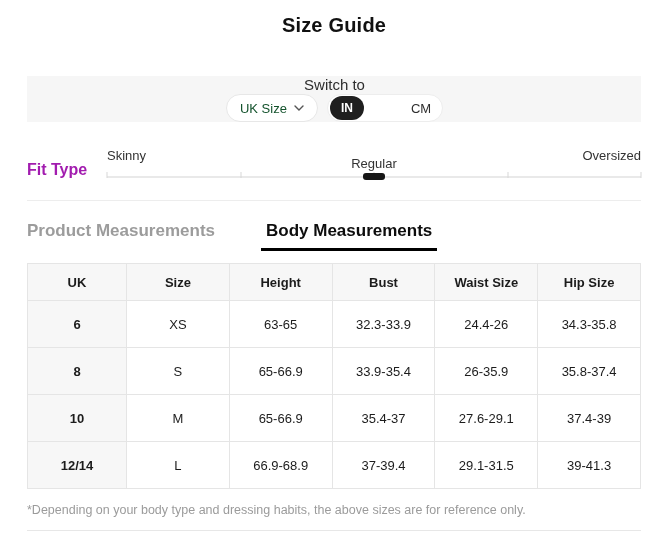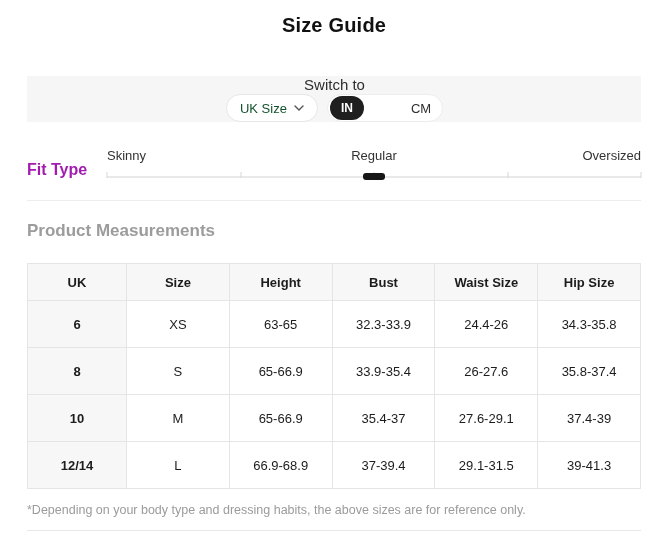--- a/index.html
+++ b/index.html
@@ -19,21 +19,21 @@
   .unit-toggle { background:#fff; border:1px solid #ededed; border-radius:15px; height:28px; display:flex; align-items:center; padding:0 2px;gap:38px; }
   .unit-opt { font-size:13px; color:#2e2e2e; padding:0 9px; cursor:pointer; }
   .unit-opt.selected { background:#1f1f1f; color:#fff; font-weight:bold; font-size:12px; border-radius:12px; height:24px; line-height:24px; padding:0 11px; }
 
   
   .fit-row { margin:26px 27px 0; display:flex; }
   .fit-label { width:80px; font-size:16px; font-weight:bold; color:#a21caf; align-self:flex-end; padding-bottom:1px; }
   .slider { flex:1; position:relative; }
   .slider-labels { display:flex; justify-content:space-between; font-size:13px; color:#333; margin-bottom:8px; }
   .slider-labels span { cursor:pointer; }
-  .slider-labels .mid { position:absolute; left:50%; transform:translateX(-50%); top:0; }
+  .slider-labels .mid { position:absolute; left:50%; transform:translateX(-50%); top:8px; }
   .slider-track { position:relative; height:9px; cursor:pointer; }
   .track-line { position:absolute; left:0; right:0; bottom:2px; height:2px; background:#e9e9e9; }
   .tick { position:absolute; bottom:2px; width:1px; height:6px; background:#d8d8d8; transform:translateX(-50%); }
   .handle { position:absolute; left:50%; transform:translateX(-50%); bottom:0; width:22px; height:7px; background:#161616; border-radius:3px; z-index:2; cursor:grab; }
 
   .section-divider { margin:20px 27px 0; border-top:1px solid #ededed; }
 
   
   .tabs { margin:20px 27px 0; display:flex; gap:51px; }
   .tab { font-size:17px; font-weight:bold; cursor:pointer; position:relative; color:#9c9c9c; padding-bottom:10px; }
@@ -90,20 +90,21 @@
         <span class="tick" style="left:100%"></span>
         <div class="handle"></div>
       </div>
     </div>
   </div>
 
   <div class="section-divider"></div>
 
   <div class="tabs">
     <div class="tab">Product Measurements</div>
+    <div class="tab active">Body Measurements</div>
   </div>
 
   <table class="size-table">
     <colgroup>
         <col style="width:99px">
         <col>
         <col>
         <col>
         <col>
         <col>
@@ -125,21 +126,21 @@
         <td>63-65</td>
         <td>32.3-33.9</td>
         <td>24.4-26</td>
         <td>34.3-35.8</td>
       </tr>
       <tr>
         <td class="rowhead">8</td>
         <td>S</td>
         <td>65-66.9</td>
         <td>33.9-35.4</td>
-        <td>26-27.6</td>
+        <td>26-35.9</td>
         <td>35.8-37.4</td>
       </tr>
       <tr>
         <td class="rowhead">10</td>
         <td>M</td>
         <td>65-66.9</td>
         <td>35.4-37</td>
         <td>27.6-29.1</td>
         <td>37.4-39</td>
       </tr>

